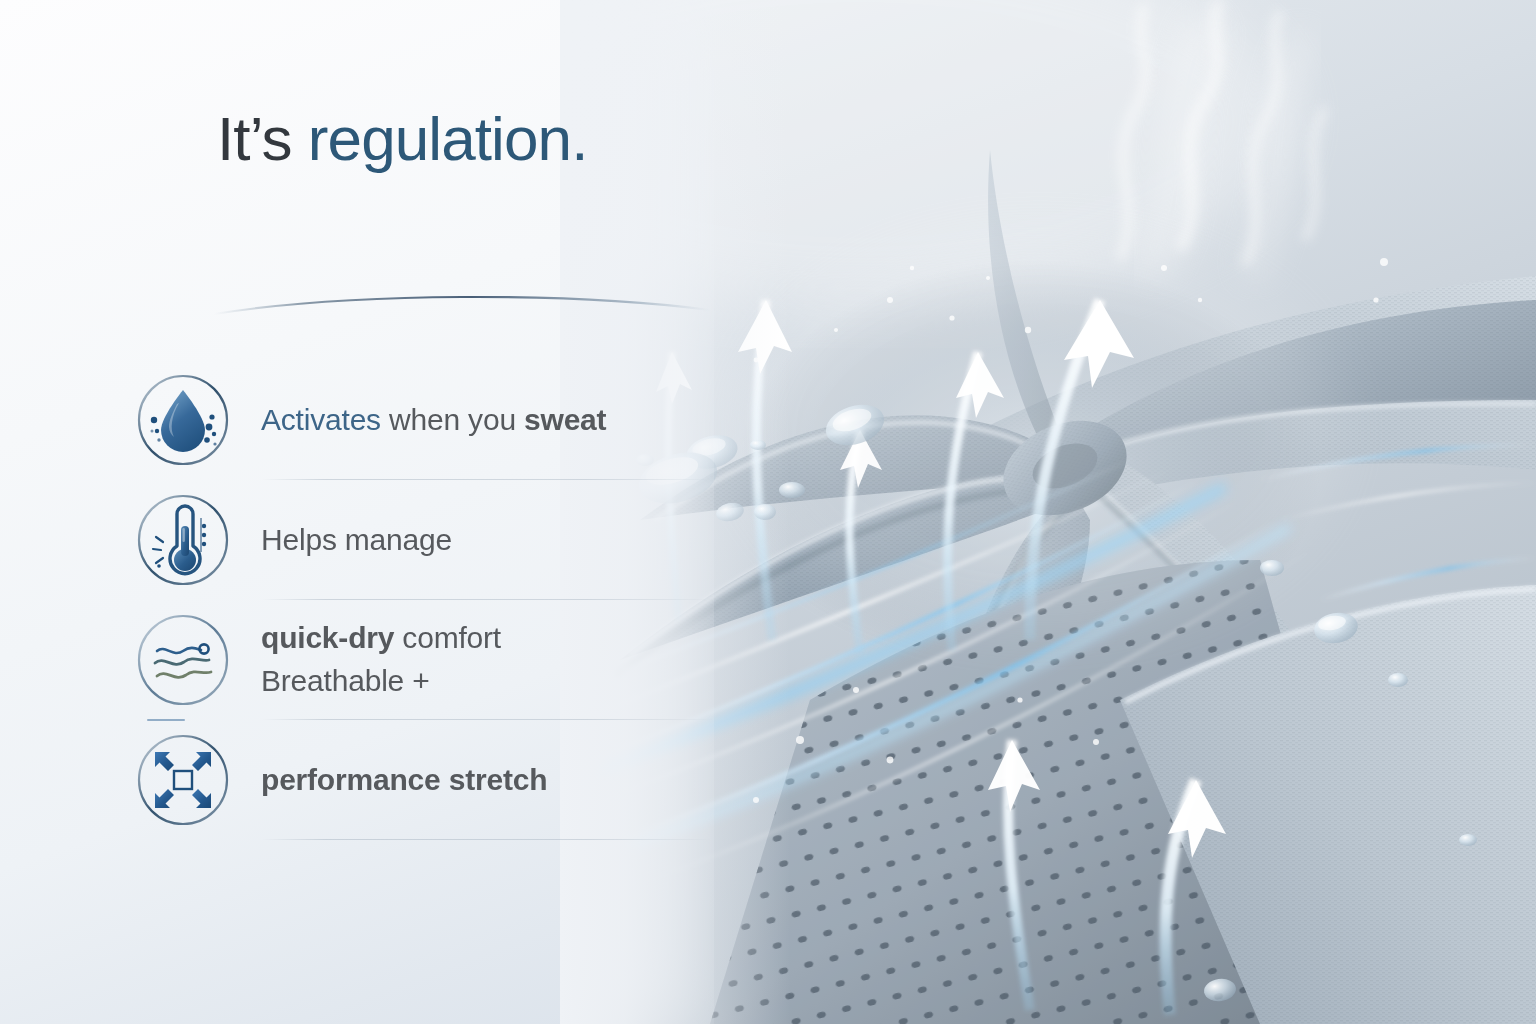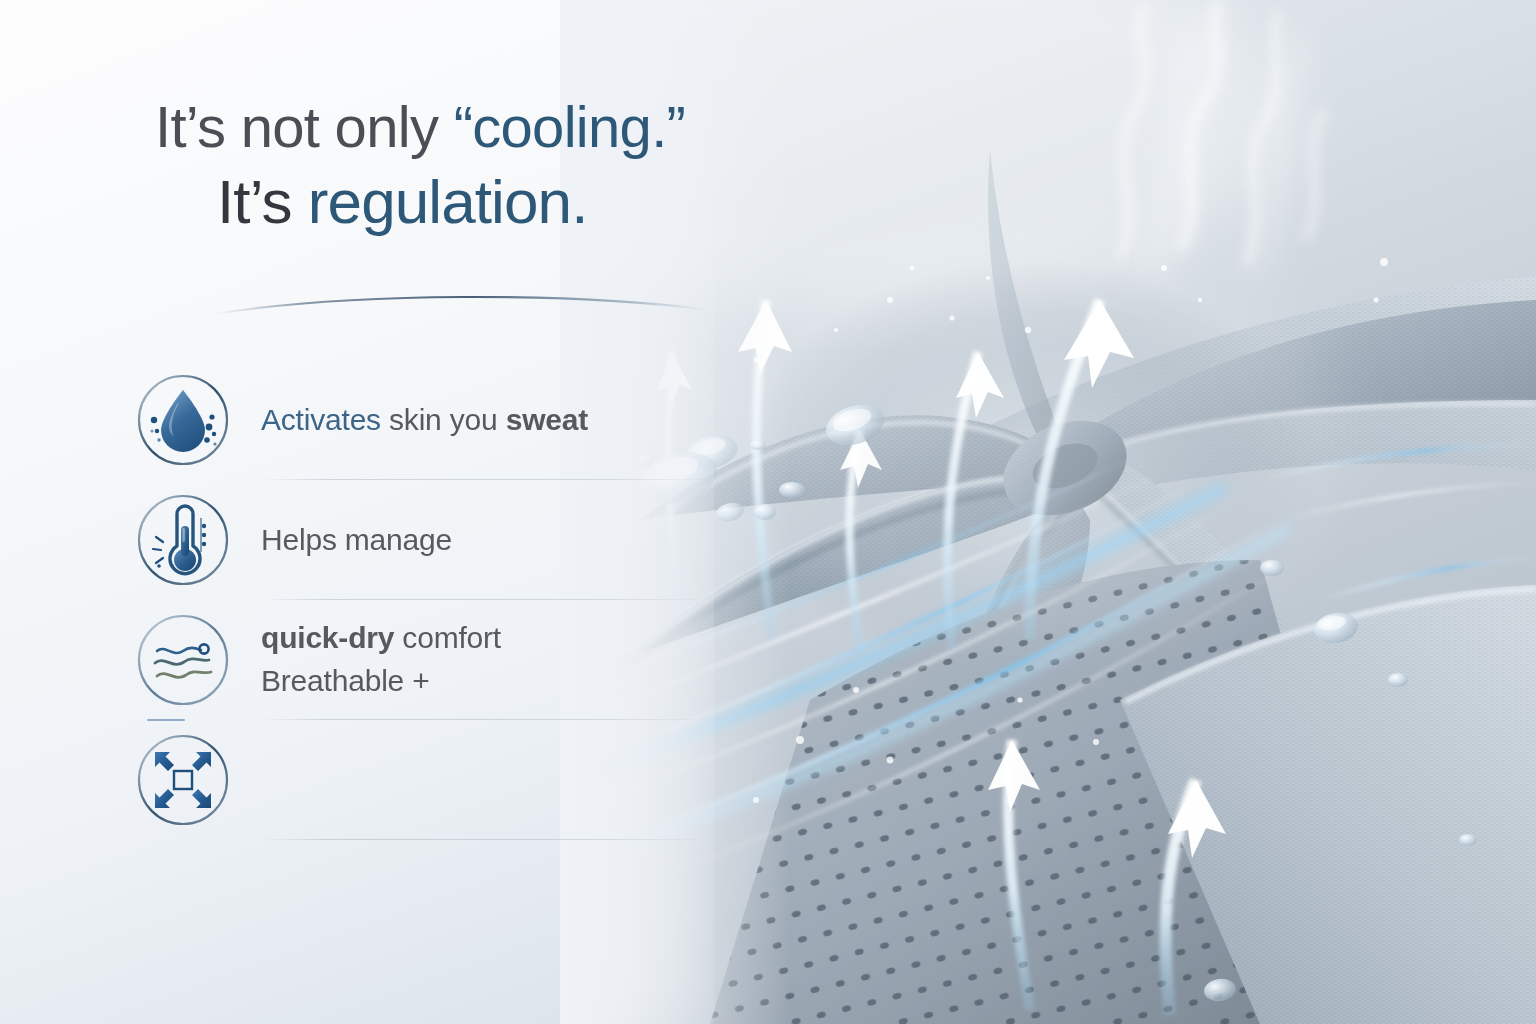--- a/index.html
+++ b/index.html
@@ -346,21 +346,20 @@
       <ellipse cx="480" cy="430" rx="300" ry="200" fill="#ffffff" opacity="0.12" filter="url(#blurXl)"></ellipse>
       <rect x="0" y="0" width="140" height="1024" fill="#eef2f6" opacity="0.55" filter="url(#blurXl)"></rect>
     </svg>
   </div>
 
   <div id="hero-fade"></div>
 
   <div id="content">
 
     <div id="headline">
-      <div class="head-line1"><span>It’s not only </span><span class="quoted">“cooling.”</span></div>
       <div class="head-line2"><span>It’s </span><span class="strong">regulation.</span></div>
     </div>
 
     <div id="headline-rule">
       <svg width="500" height="34" viewBox="0 0 500 34">
         <defs>
           <linearGradient id="ruleGrad" x1="0" y1="0" x2="1" y2="0">
             <stop offset="0%" stop-color="#8ea3b6" stop-opacity="0"></stop>
             <stop offset="18%" stop-color="#64798d" stop-opacity="0.75"></stop>
             <stop offset="52%" stop-color="#3f5670" stop-opacity="0.95"></stop>
@@ -399,21 +398,21 @@
               <circle cx="26" cy="70" r="1.7" opacity="0.7"></circle>
               <circle cx="79" cy="47" r="2.6"></circle>
               <circle cx="76" cy="57" r="3.4"></circle>
               <circle cx="81" cy="64" r="2.2"></circle>
               <circle cx="74" cy="70" r="2.8"></circle>
               <circle cx="82" cy="74" r="1.6" opacity="0.7"></circle>
             </g>
           </svg>
         </div>
         <div class="feature-text">
-          <div><span class="b-blue">Activates</span><span> skin you </span><span class="b">sweat</span></div>
+          <div><span class="b-blue">Activates</span><span> when you </span><span class="b">sweat</span></div>
         </div>
       </div>
 
       <div class="feature-sep">
         <span class="line"></span>
       </div>
 
       <div class="feature-row">
         <div class="feature-icon">
           <svg viewBox="0 0 100 100">
@@ -504,20 +503,21 @@
             <rect x="41" y="41" width="18" height="18" fill="none" stroke="#1f4f7c" stroke-width="2.4"></rect>
             <g fill="url(#arrowIcon)">
               <path d="M22 22 h15 l-4.5 4.5 L41 35 L35 41 L26.5 32.5 L22 37 Z"></path>
               <path d="M78 22 v15 l-4.5 -4.5 L65 41 L59 35 L67.5 26.5 L63 22 Z"></path>
               <path d="M22 78 v-15 l4.5 4.5 L35 59 L41 65 L32.5 73.5 L37 78 Z"></path>
               <path d="M78 78 h-15 l4.5 -4.5 L59 65 L65 59 L73.5 67.5 L78 63 Z"></path>
             </g>
           </svg>
         </div>
         <div class="feature-text">
+          <div class="b">performance stretch</div>
         </div>
       </div>
 
       <div class="feature-sep">
         <span class="line"></span>
       </div>
 
     </div>
   </div>
 </div>

